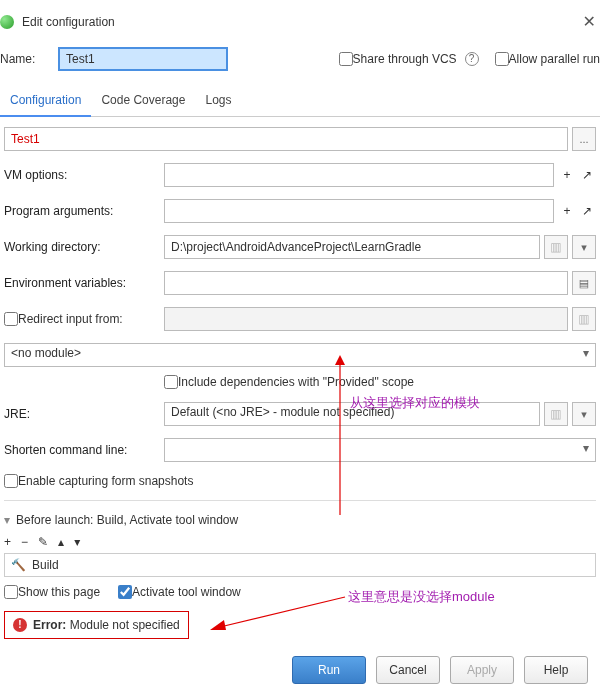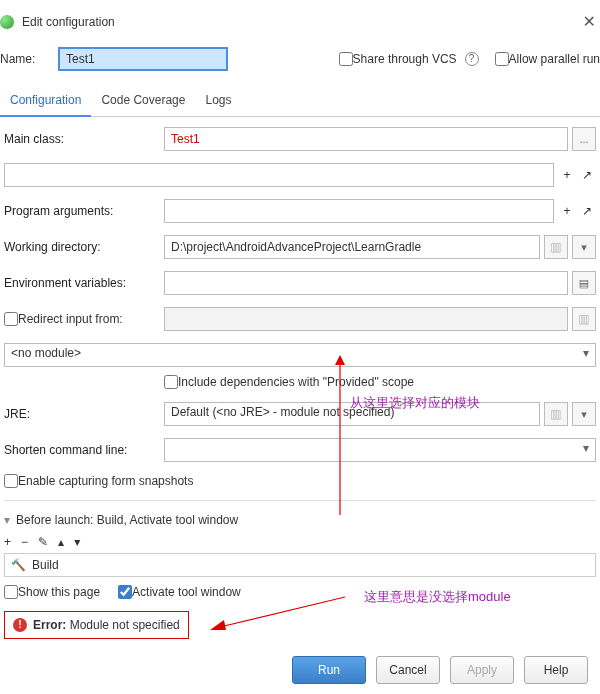--- a/index.html
+++ b/index.html
@@ -78,27 +78,27 @@
   </div>
 
   <div class="tabs">
     <div class="tab active">Configuration</div>
     <div class="tab">Code Coverage</div>
     <div class="tab">Logs</div>
   </div>
 
   <div class="form">
     <div class="row">
-      <span class="lbl">Main class:</span>
       <div class="field">
         <input class="input red" value="Test1" style="">
         <div class="icon-btn">...</div>
       </div>
     </div>
     <div class="row">
+      <span class="lbl">VM options:</span>
       <div class="field">
         <input class="input" style="">
         <div class="mini-icons">
             <span>+</span>
             <span>↗</span>
           </div>
       </div>
     </div>
     <div class="row">
       <span class="lbl">Program arguments:</span>
@@ -225,17 +225,17 @@
   <button class="btn disabled">Apply</button>
   <button class="btn">Help</button>
 </div>
 
 <div class="annot" style="left:350px;top:394px">从这里选择对应的模块</div>
 <svg class="arrow" style="left:330px;top:355px" width="20" height="165">
   <line x1="10" y1="160" x2="10" y2="8"></line>
     <polygon points="10,0 5,10 15,10"></polygon>
 </svg>
 
-<div class="annot" style="left:364px;top:588px">这里意思是没选择module</div>
+<div class="annot" style="left:348px;top:588px">这里意思是没选择module</div>
 <svg class="arrow" style="left:210px;top:595px" width="140" height="40">
   <line x1="135" y1="2" x2="10" y2="32"></line>
     <polygon points="0,35 14,25 16,35"></polygon>
 </svg>
 
 </body></html>

